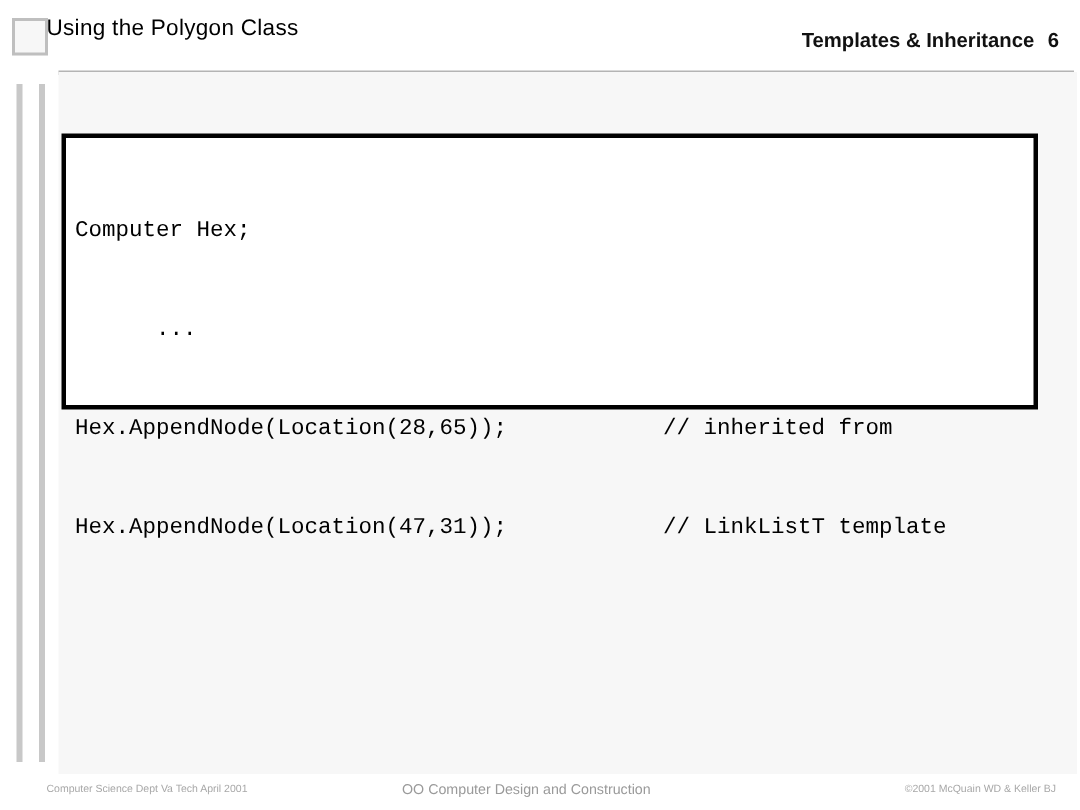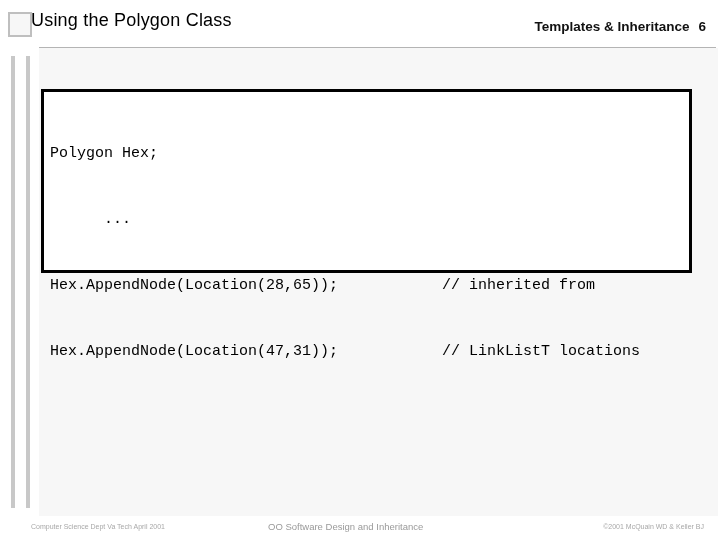--- a/index.html
+++ b/index.html
@@ -22,21 +22,21 @@
     background:#c8c8c8;
   }
   .deco-bar-b{
     position:absolute;left:26px;top:56px;width:4px;height:452px;
     background:#c8c8c8;
   }
 
   
   .title{
     position:absolute;left:31px;top:10px;
-    font-size:18px;color:#000;letter-spacing:.2px;white-space:nowrap;
+    font-size:15px;color:#000;letter-spacing:.2px;white-space:nowrap;
   }
   .header-right{
     position:absolute;right:14px;top:19px;
     font-size:13.5px;font-weight:bold;color:#111;white-space:nowrap;
   }
   .header-right .pageno{margin-left:9px;}
 
   
   .panel{
     position:absolute;left:39px;top:48px;right:2px;bottom:24px;
@@ -85,40 +85,40 @@
   <div class="header-right">
     <span>Templates &amp; Inheritance</span><span class="pageno">6</span>
   </div>
 
   <div class="panel-rule"></div>
   <div class="panel"></div>
 
   <div class="codebox">
     <div class="code">
       <div class="code-row">
-        <span class="code-left">Polygon Hex;</span>
+        <span class="code-left">Computer Hex;</span>
         <span class="code-right"></span>
       </div>
       <div class="code-row">
         <span class="code-left">      ...</span>
         <span class="code-right"></span>
       </div>
       <div class="code-row">
         <span class="code-left">Hex.AppendNode(Location(28,65));</span>
         <span class="code-right">// inherited from</span>
       </div>
       <div class="code-row">
         <span class="code-left">Hex.AppendNode(Location(47,31));</span>
-        <span class="code-right">// LinkListT locations</span>
+        <span class="code-right">// LinkListT template</span>
       </div>
       <div class="code-gap"></div>
       <div class="code-gap"></div>
       
     </div>
   </div>
 
   <div class="footer">
     <span class="foot-left">Computer Science Dept Va Tech April 2001</span>
-    <span class="foot-center">OO Software Design and Inheritance</span>
+    <span class="foot-center">OO Computer Design and Construction</span>
     <span class="foot-right">©2001 McQuain WD &amp; Keller BJ</span>
   </div>
 
 </div>
 
 </body></html>

